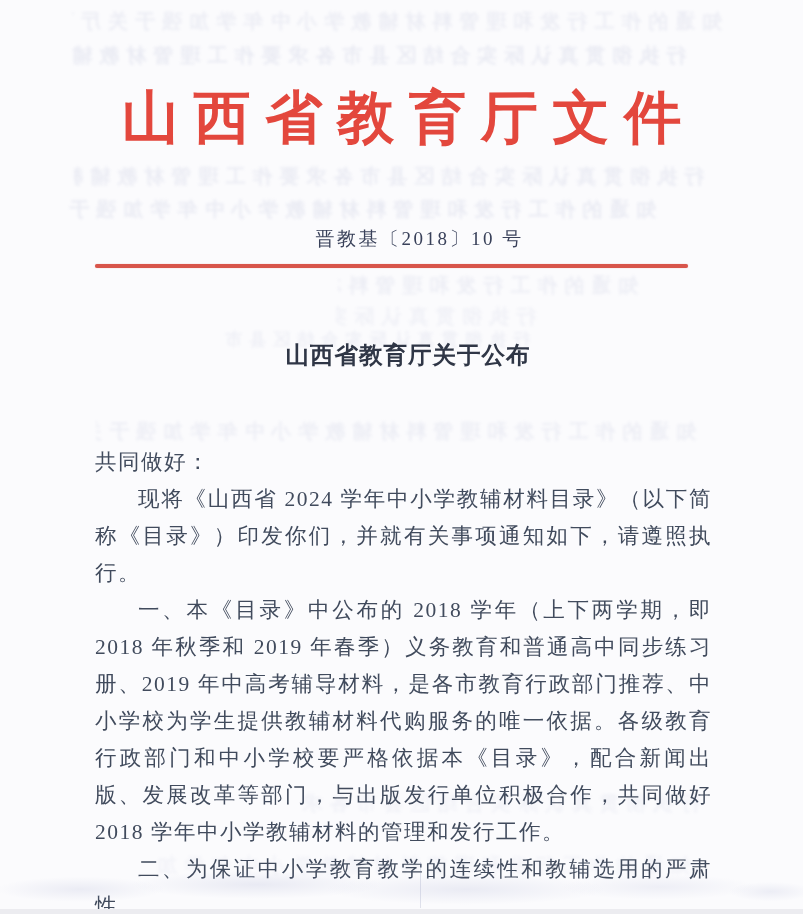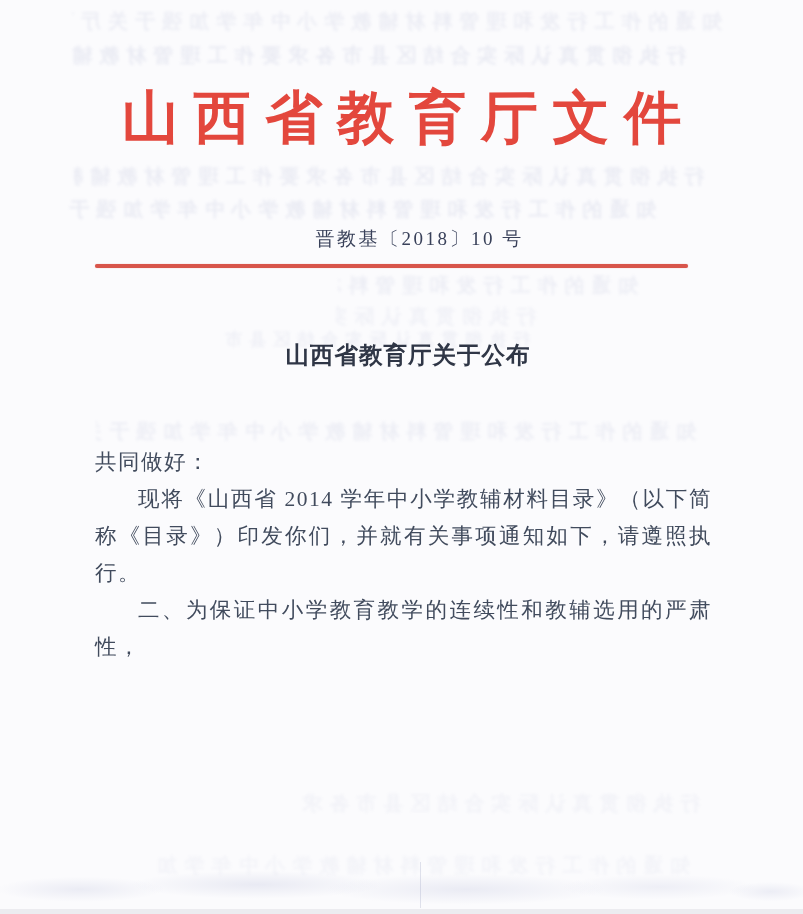--- a/index.html
+++ b/index.html
@@ -137,21 +137,22 @@
   <div class="agency">山西省教育厅文件</div>
   <div class="docnum">晋教基〔2018〕10 号</div>
   <div class="redline"></div>
 
   <div class="doc-title">
     <div>山西省教育厅关于公布</div>
   </div>
 
   <div class="body-text">
     <div class="salutation">共同做好：</div>
-    <p class="para">现将《山西省 2014 学年中小学教辅材料目录》（以下简称《目录》）印发你们，并就有关事项通知如下，请遵照执行。</p>
+    <p class="para">现将《山西省 2024 学年中小学教辅材料目录》（以下简称《目录》）印发你们，并就有关事项通知如下，请遵照执行。</p>
+    <p class="para">一、本《目录》中公布的 2018 学年（上下两学期，即 2018 年秋季和 2019 年春季）义务教育和普通高中同步练习册、2019 年中高考辅导材料，是各市教育行政部门推荐、中小学校为学生提供教辅材料代购服务的唯一依据。各级教育行政部门和中小学校要严格依据本《目录》，配合新闻出版、发展改革等部门，与出版发行单位积极合作，共同做好 2018 学年中小学教辅材料的管理和发行工作。</p>
     <p class="para">二、为保证中小学教育教学的连续性和教辅选用的严肃性，</p>
   </div>
 
   <div class="bottom-strip"></div>
   <div class="fold-line"></div>
   <div class="page-bottom-edge"></div>
 
 </div>
 
 </body></html>

